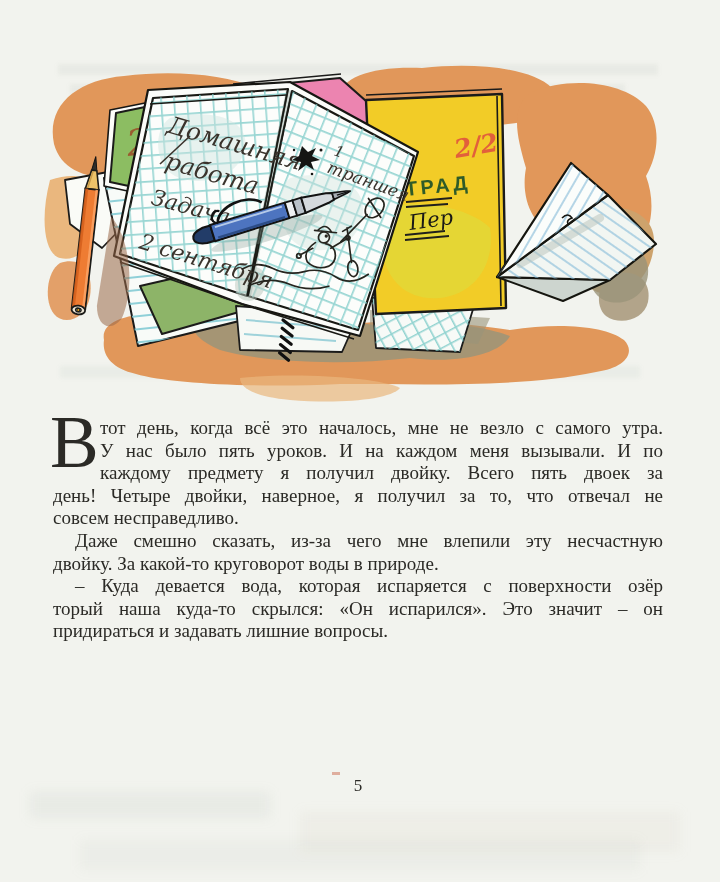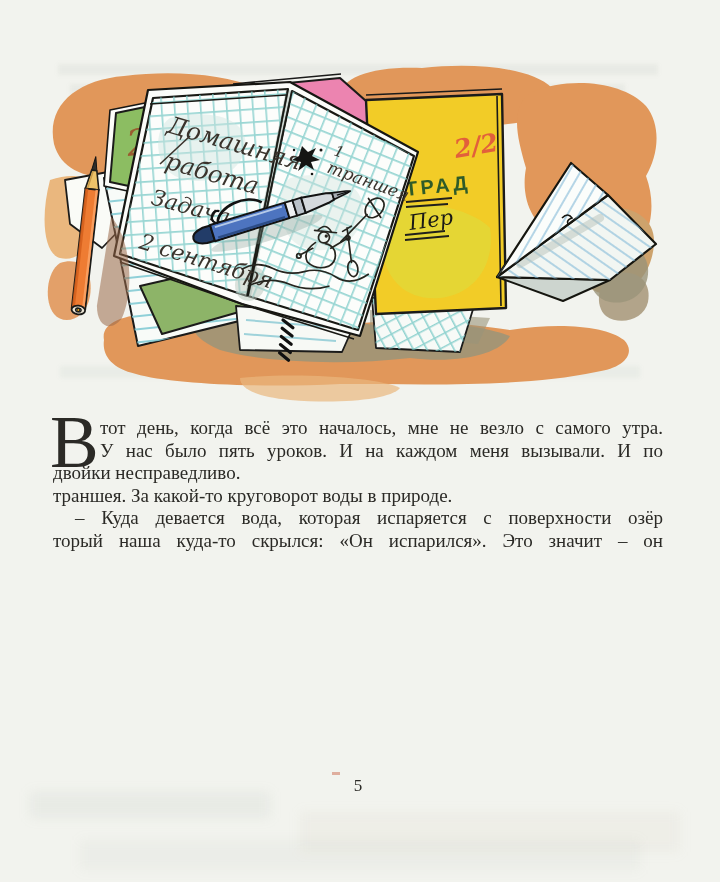--- a/index.html
+++ b/index.html
@@ -224,22 +224,26 @@
       <circle cx="0" cy="76.5" r="1.5" style="fill:#e7a81c;stroke:#151515;stroke-width:1"></circle>
     </g>
   </svg>
 
   <main>
     <section class="text-block">
       <span class="dropcap">В</span>
       <div>
           <div class="line beside-cap">тот день, когда всё это началось, мне не везло с самого утра.</div>
           <div class="line beside-cap">У нас было пять уроков. И на каждом меня вызывали. И по</div>
-          <div class="line last">двойки несправедливо.</div>
-          <div class="line last">траншея. За какой-то круговорот воды в природе.</div>
+          <div class="line beside-cap">каждому предмету я получил двойку. Всего пять двоек за</div>
+          <div class="line">день! Четыре двойки, наверное, я получил за то, что отвечал не</div>
+          <div class="line last">совсем несправедливо.</div>
+          <div class="line indent">Даже смешно сказать, из-за чего мне влепили эту несчастную</div>
+          <div class="line last">двойку. За какой-то круговорот воды в природе.</div>
           <div class="line indent">– Куда девается вода, которая испаряется с поверхности озёр</div>
           <div class="line">торый наша куда-то скрылся: «Он испарился». Это значит – он</div>
+          <div class="line last">придираться и задавать лишние вопросы.</div>
         </div>
     </section>
     <div class="page-number">5</div>
   </main>
 
 </div>
 
 </body></html>

